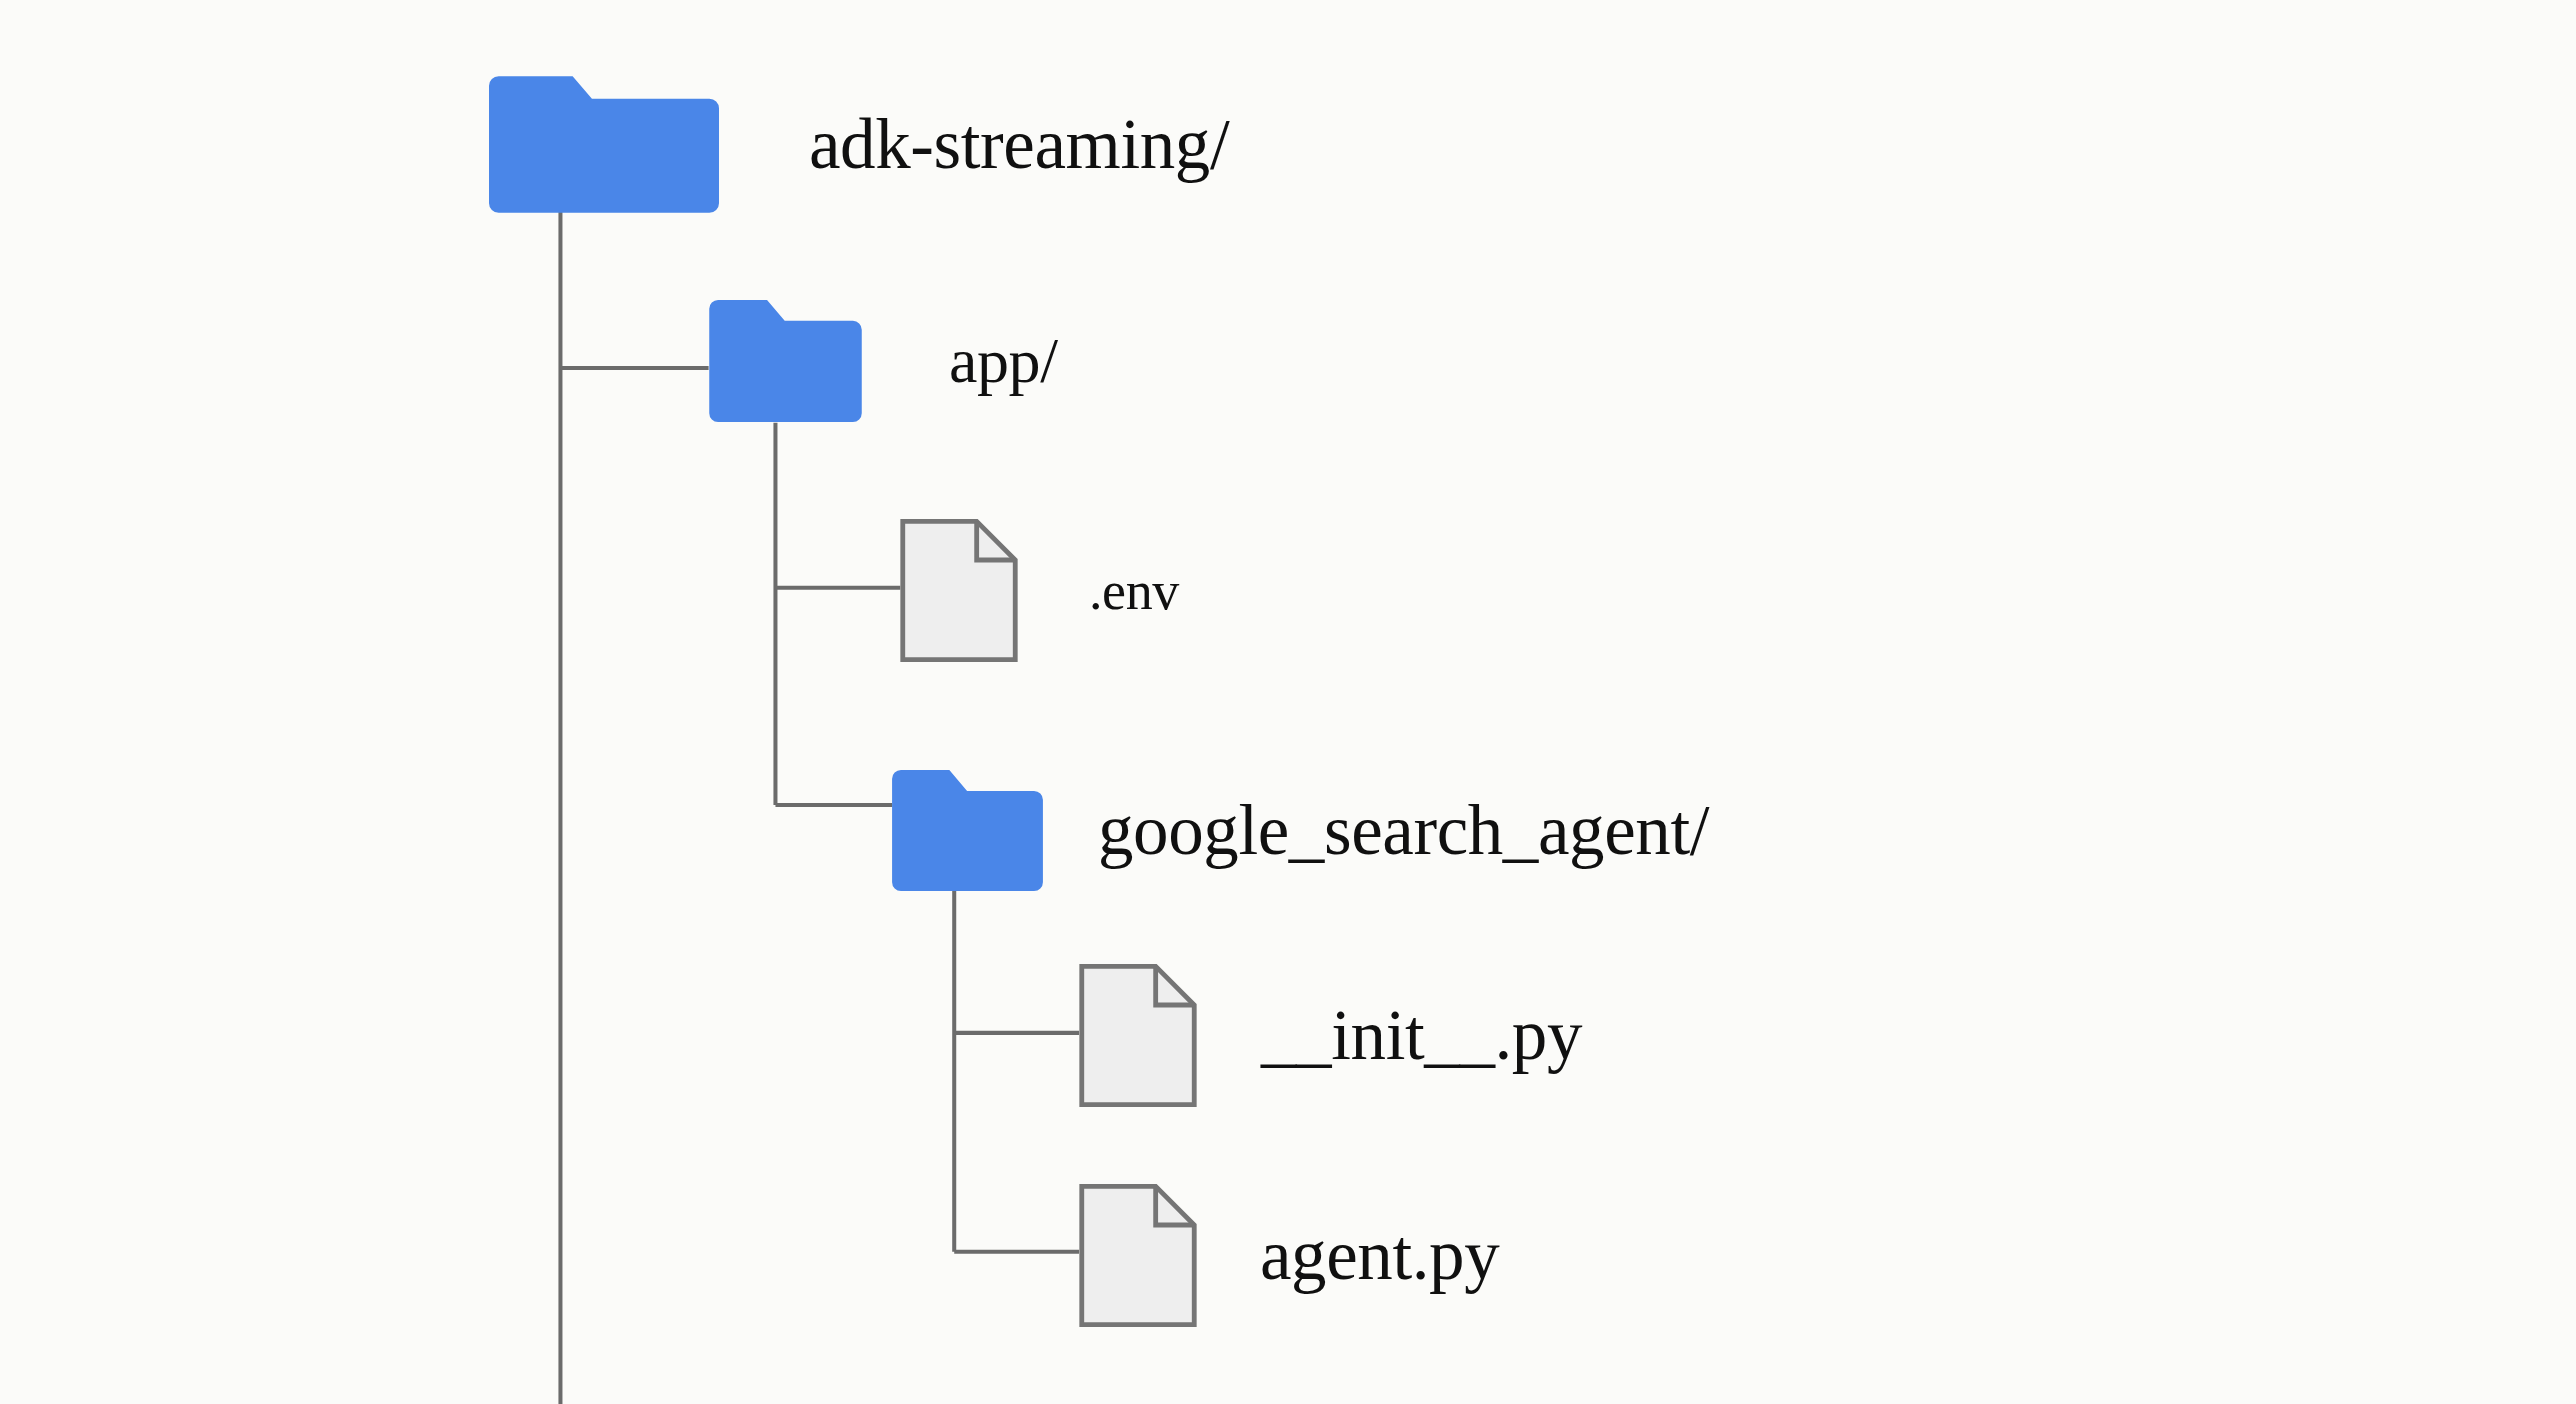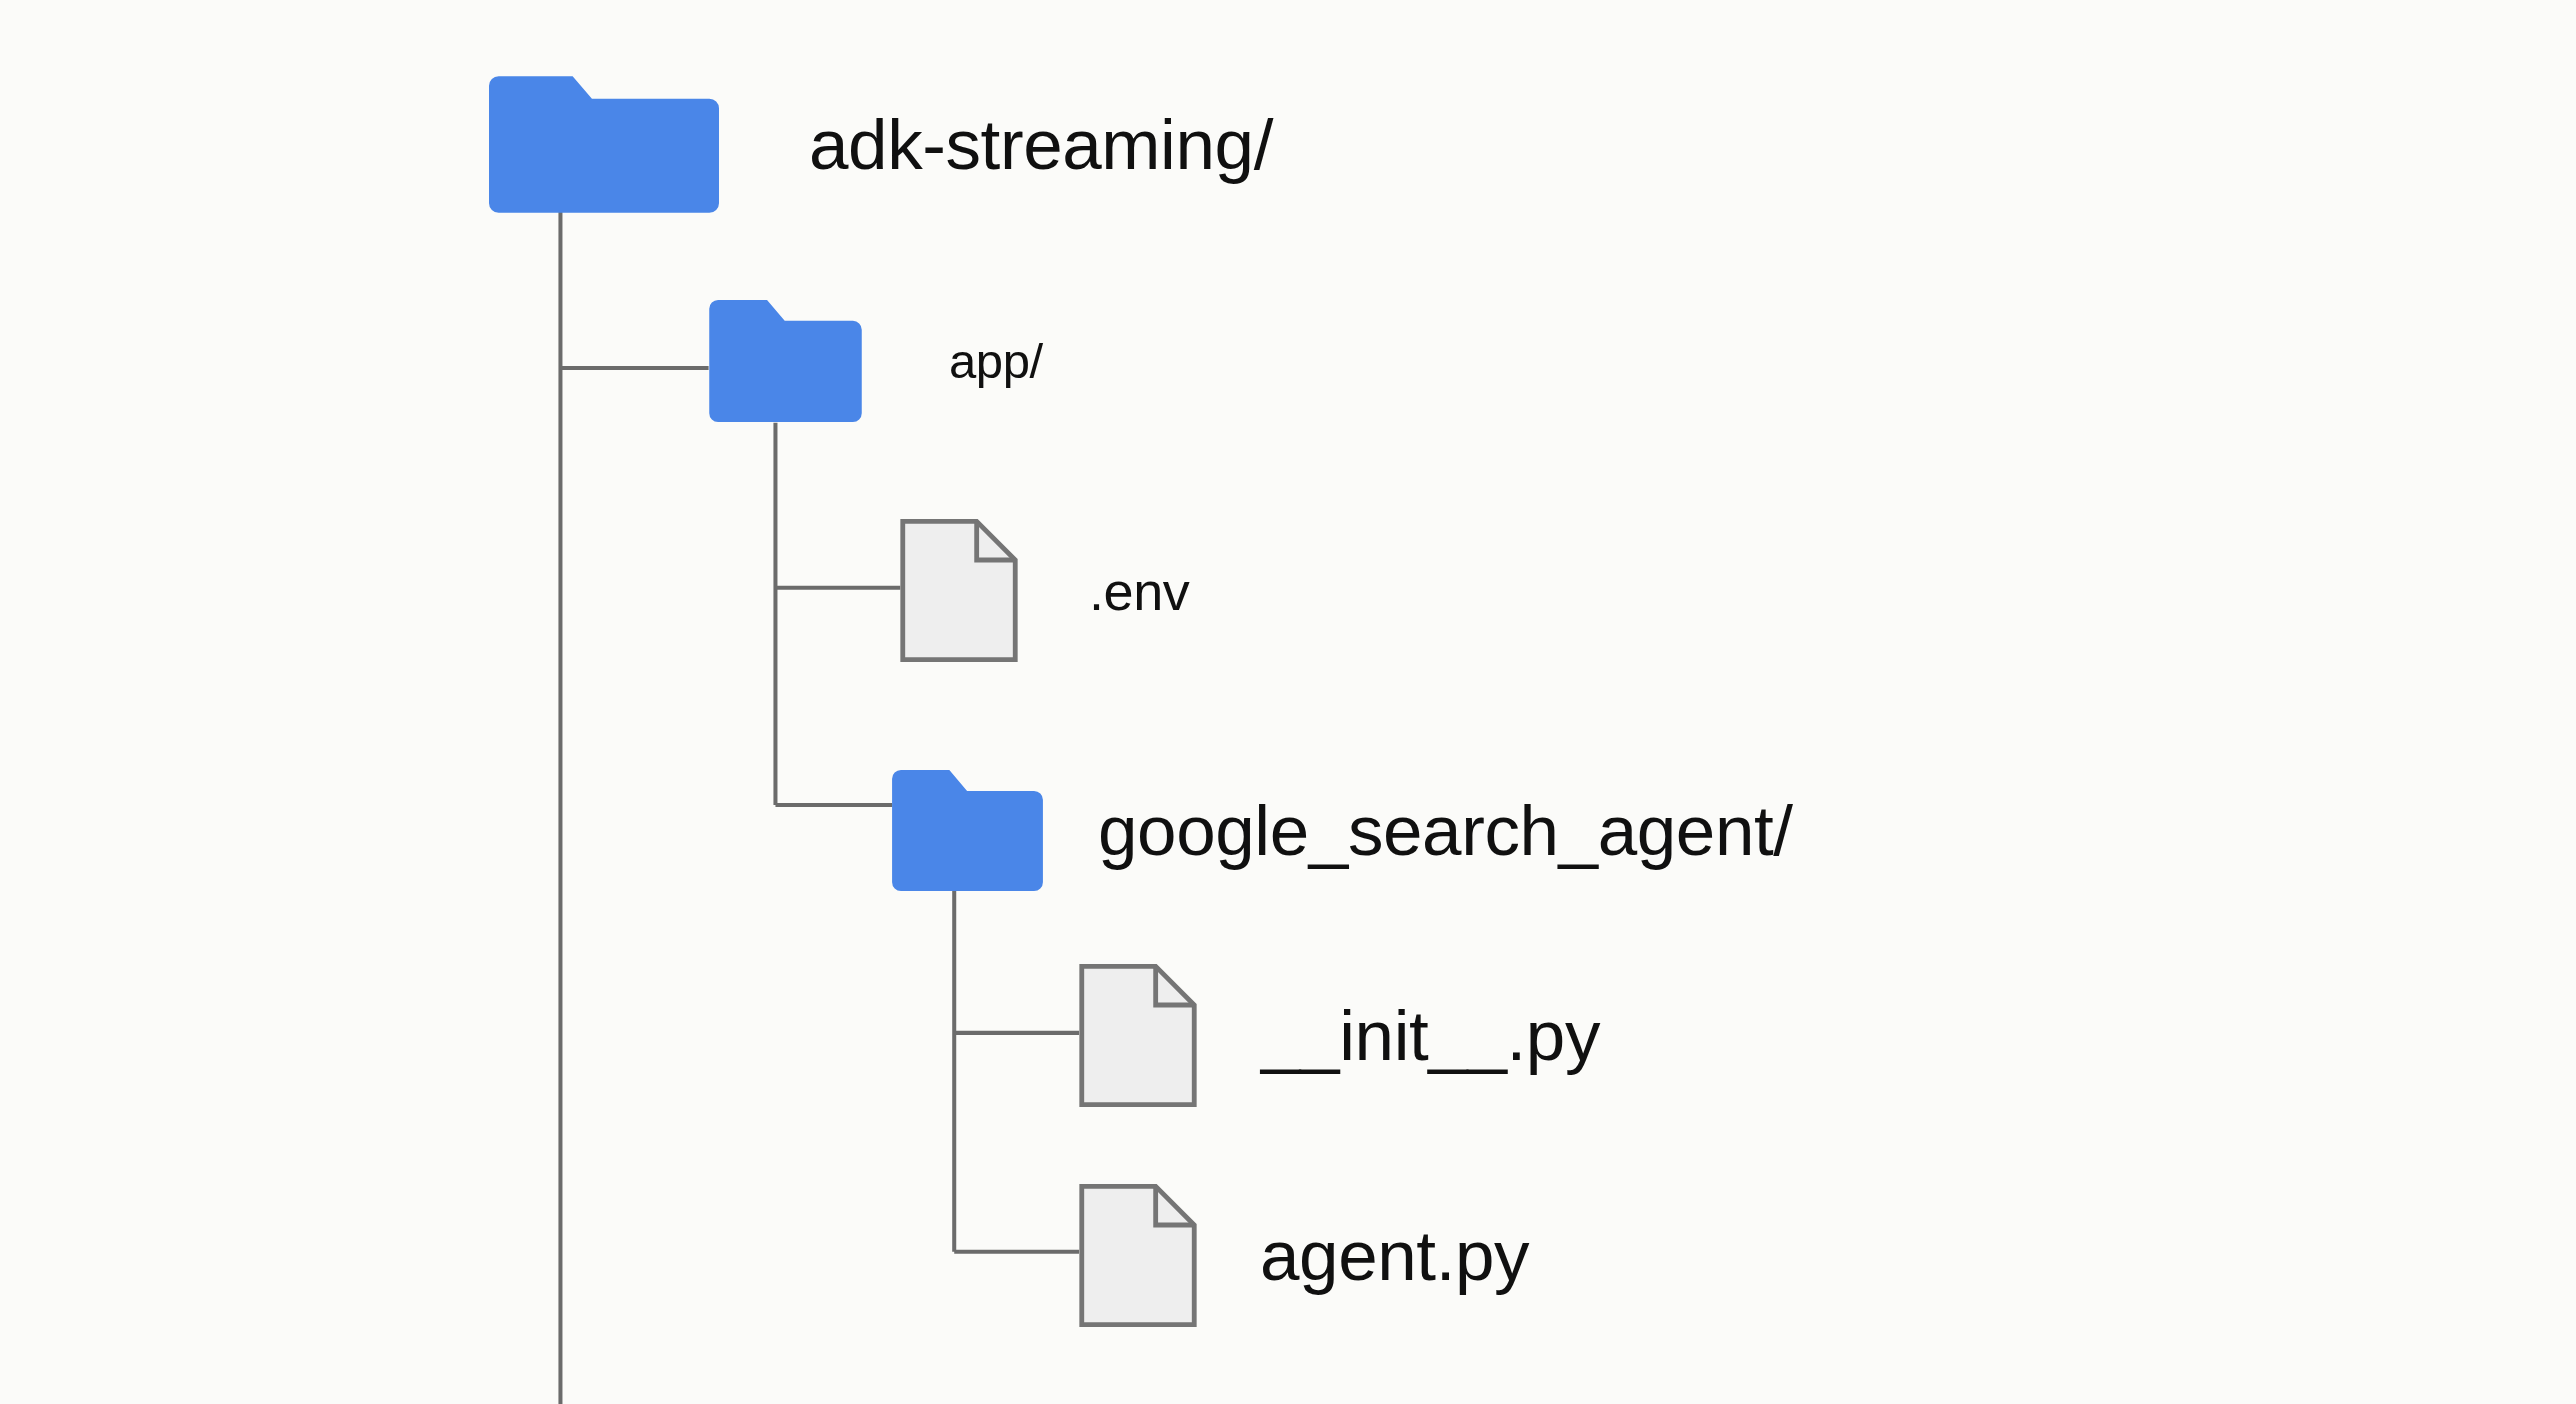--- a/index.html
+++ b/index.html
@@ -48,25 +48,25 @@
     display: block;
   }
 
   
   .node-label {
     color: #101010;
     font-weight: 400;
     letter-spacing: -0.4px;
     white-space: nowrap;
     line-height: 1;
-    font-family: Liberation Sans, sans-serif;
+    font-family: Liberation Serif, serif;
   }
 
   .label-root    { font-size: 71px; margin-left: 90px; }
-  .label-app     { font-size: 49px; margin-left: 87px; }
+  .label-app     { font-size: 64px; margin-left: 87px; }
   .label-env     { font-size: 54px; margin-left: 71px;  }
   .label-gsa     { font-size: 71px; margin-left: 55px;  }
   .label-init    { font-size: 71px; margin-left: 64px;  }
   .label-agent   { font-size: 71px; margin-left: 63px;  }
 </style>
 </head>
 <body>
 
 <div id="canvas">
 

